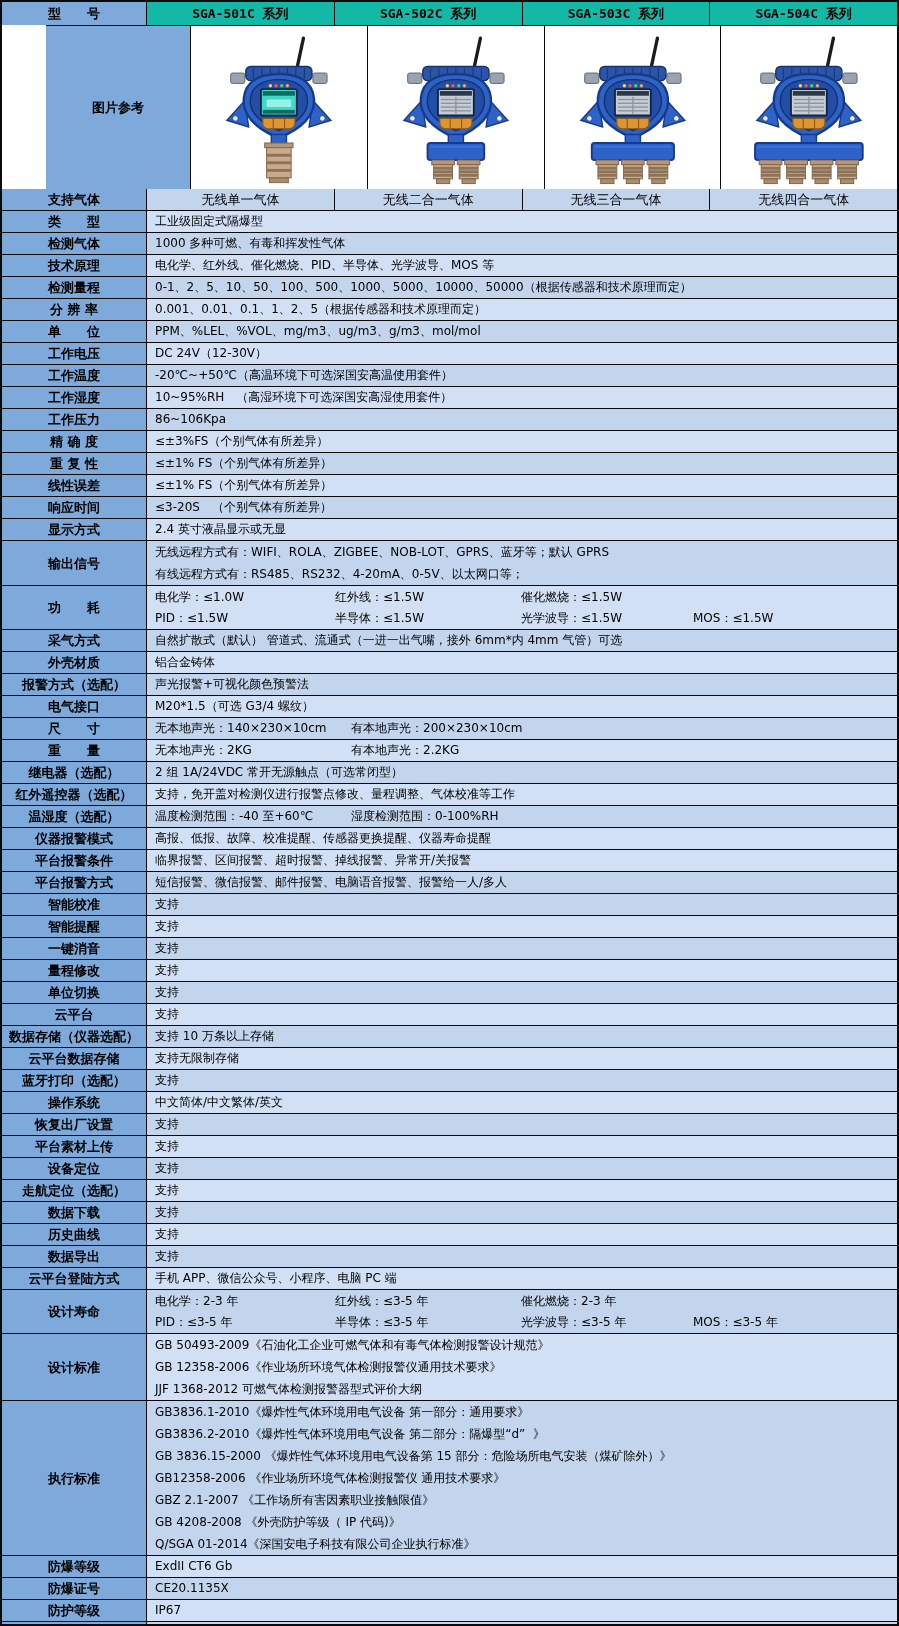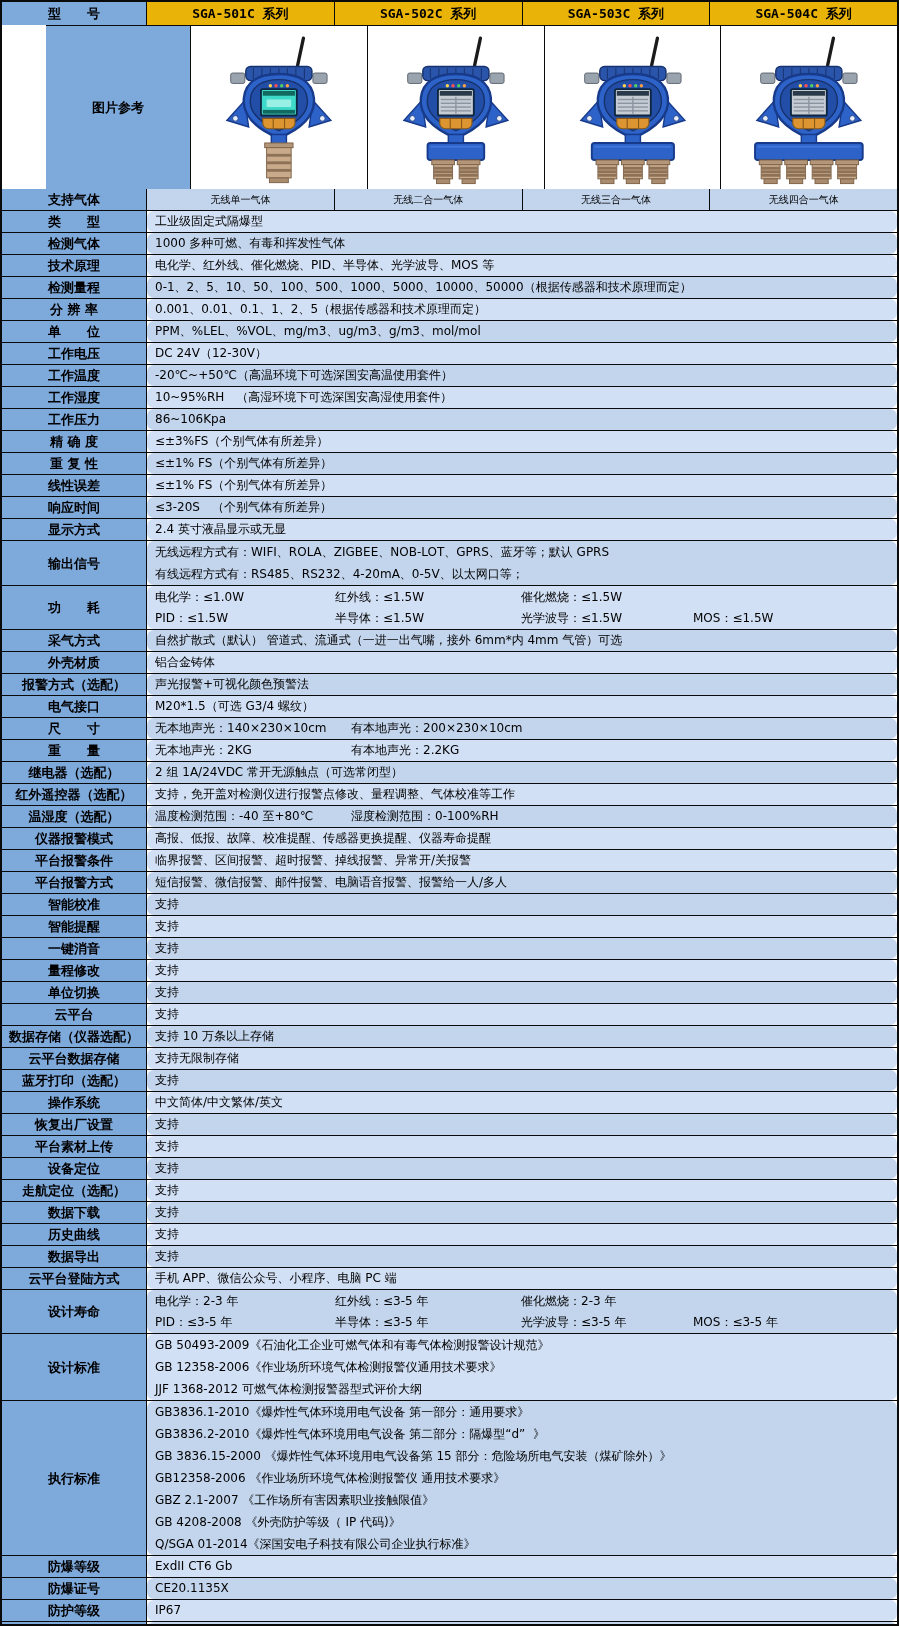--- a/index.html
+++ b/index.html
@@ -13,38 +13,38 @@
   .row:first-child{border-top:none;}
   .label-cell{
     width:145px;flex:0 0 145px;box-sizing:border-box;
     background:#7ea9db;border-right:1px solid #0a0a0a;
     display:flex;align-items:center;justify-content:center;
     font-weight:bold;font-size:13px;text-align:center;white-space:pre;line-height:15px;
   }
   .header-row{height:23px;}
   .model-cell{
     flex:1 1 0;display:flex;align-items:center;justify-content:center;
-    background:#eab308;border-right:1px solid #0a0a0a;
+    background:#14b8a6;border-right:1px solid #0a0a0a;
     font-weight:bold;font-size:13px;white-space:pre;
     font-family:"DejaVu Sans Mono","DejaVu Sans",monospace;
   }
   .model-cell:last-child,.img-cell:last-child,.gas-cell:last-child{border-right:none;}
   .image-row{height:163px;margin-left:44px;}
   .img-cell{
     flex:1 1 0;background:#ffffff;border-right:1px solid #0a0a0a;
     display:flex;align-items:center;justify-content:center;overflow:hidden;
   }
   .h1{height:21px;}
   .gas-cell{
     flex:1 1 0;display:flex;align-items:center;justify-content:center;
-    font-size:10px;border-right:1px solid #0a0a0a;white-space:pre;
+    font-size:13px;border-right:1px solid #0a0a0a;white-space:pre;
   }
   .value-area{
     flex:1 1 0;display:flex;flex-direction:column;justify-content:center;
-    font-size:12px;overflow:hidden;border-radius:7px;
+    font-size:12px;overflow:hidden;
   }
   .vline{line-height:21px;padding-left:8px;white-space:pre;}
   .kind-lines{flex:1 0 auto;}
   .kind-lines .vline{line-height:22px;}
   .kind-segs{flex:1 0 auto;min-height:43px;}
   .seg{display:inline-block;}
   .kind-segs .seg:nth-child(1){min-width:148px;}
   .kind-segs .seg:nth-child(2){min-width:186px;margin-left:32px;}
   .kind-segs .seg:nth-child(3){min-width:172px;}
   .kind-pair .seg:nth-child(1){min-width:196px;}
@@ -435,21 +435,21 @@
       </div>
       <div class="row kind-single h1 shade-b">
         <div class="label-cell">红外遥控器（选配）</div>
         <div class="value-area">
           <div class="vline">支持，免开盖对检测仪进行报警点修改、量程调整、气体校准等工作</div>
         </div>
       </div>
       <div class="row kind-pair h1 shade-a">
         <div class="label-cell">温湿度（选配）</div>
         <div class="value-area">
-          <div class="vline"><span class="seg">温度检测范围：-40 至+80℃</span><span class="seg">湿度检测范围：0-100%RH</span></div>
+          <div class="vline"><span class="seg">温度检测范围：-40 至+60℃</span><span class="seg">湿度检测范围：0-100%RH</span></div>
         </div>
       </div>
       <div class="row kind-single h1 shade-b">
         <div class="label-cell">仪器报警模式</div>
         <div class="value-area">
           <div class="vline">高报、低报、故障、校准提醒、传感器更换提醒、仪器寿命提醒</div>
         </div>
       </div>
       <div class="row kind-single h1 shade-b">
         <div class="label-cell">平台报警条件</div>

